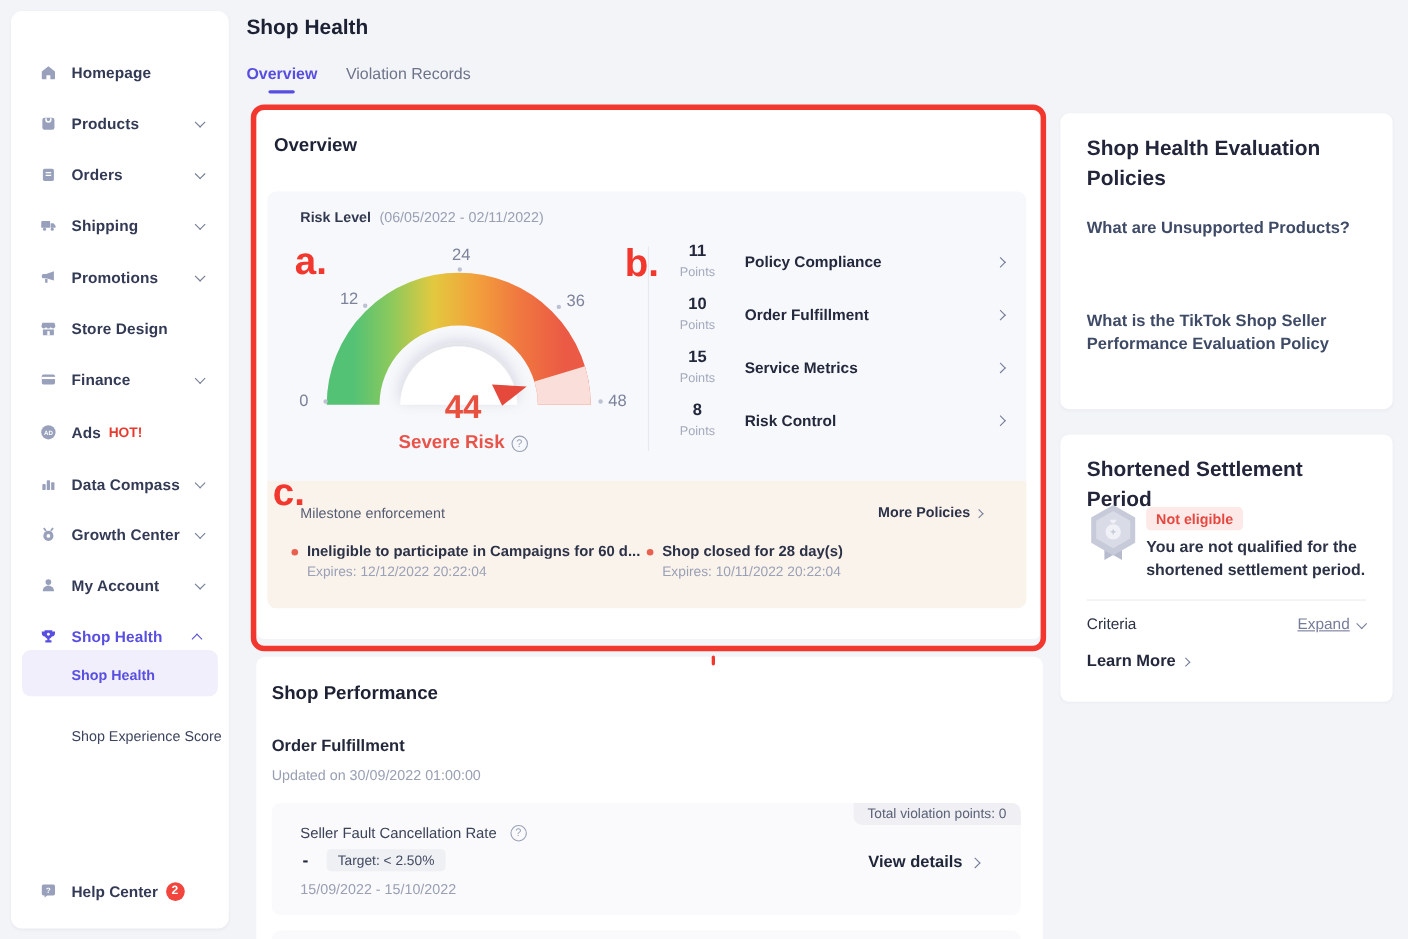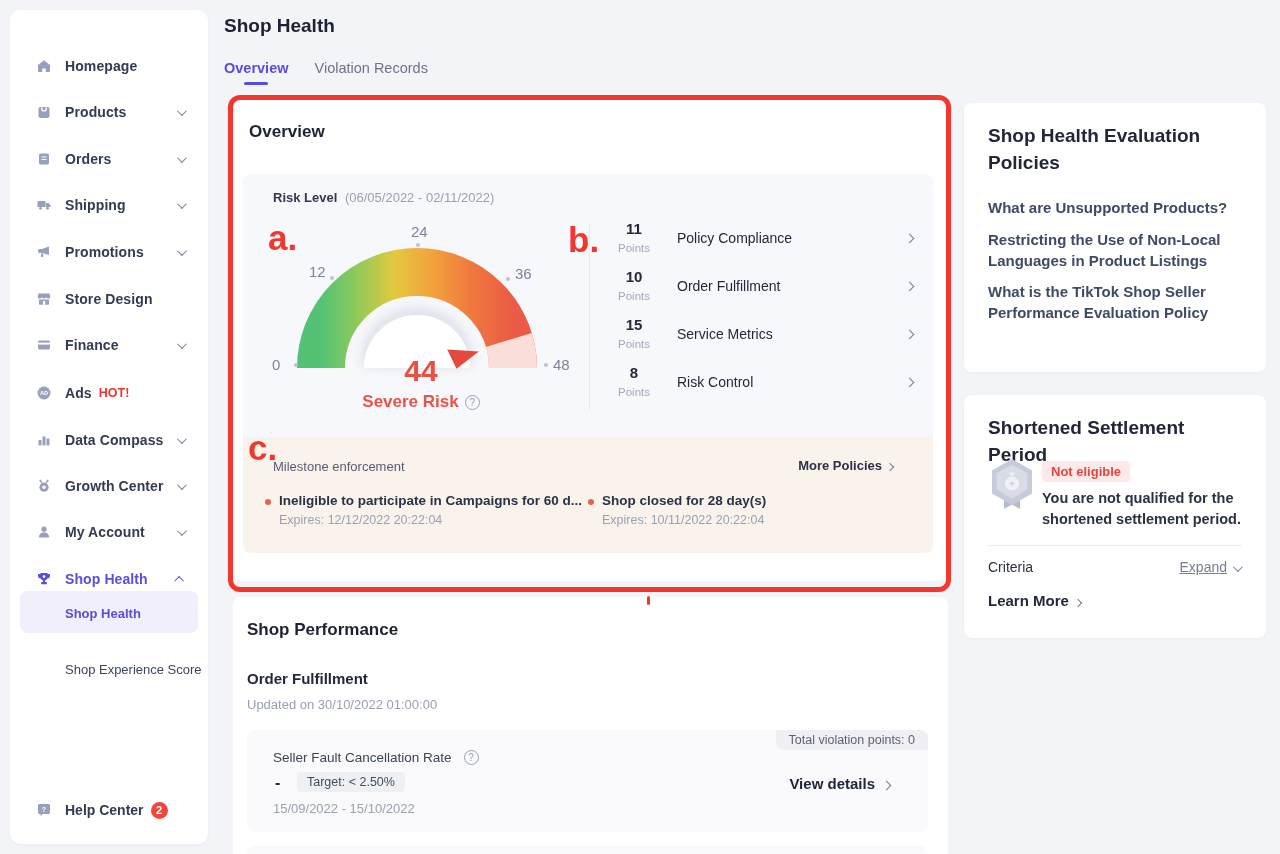--- a/index.html
+++ b/index.html
@@ -52,21 +52,21 @@
   .gauge-value { position:absolute; left:0; top:136px; width:312px; text-align:center; font-size:30px; font-weight:bold; color:#e8503f; }
   .gauge-level { position:absolute; left:0; top:174px; width:312px; text-align:center; font-size:17px; font-weight:bold; color:#e8544a; }
   .qmark { display:inline-flex; width:15px; height:15px; border:1.2px solid #9aa1b5; border-radius:50%; color:#9aa1b5;
            font-size:10px; font-weight:normal; align-items:center; justify-content:center; margin-left:6px; vertical-align:1px; cursor:pointer; }
   .vdiv { position:absolute; left:346px; top:50px; width:1px; height:186px; background:#e7e9f0; }
   .points { position:absolute; left:362px; top:40px; width:318px; }
   .point-row { height:48px; display:flex; align-items:center; cursor:pointer; }
   .pt-col { width:58px; text-align:center; }
   .pt-num { font-size:15px; font-weight:bold; color:#23283c; line-height:1.15; }
   .pt-unit { font-size:11.5px; color:#a3a9bc; }
-  .pt-label { flex:1; margin-left:14px; font-size:14px; font-weight:normal; color:#23283c; }
+  .pt-label { flex:1; margin-left:14px; font-size:14px; font-weight:bold; color:#23283c; }
   .point-row .chev { margin-right:10px; }
 
   .milestone { position:absolute; left:10px; top:337px; width:690px; height:116px; background:#faf3ec; border-radius:0 0 8px 8px; }
   .ms-title { position:absolute; left:30px; top:22px; font-size:13px; color:#565d72; }
   .ms-more { position:absolute; right:40px; top:21px; font-size:13px; font-weight:bold; color:#2b3146; cursor:pointer; }
   .ms-more .chev { margin-left:5px; width:6px; height:6px; }
   .ms-item { position:absolute; top:56px; }
   .ms-item .dot { position:absolute; left:0; top:6px; width:6px; height:6px; border-radius:50%; background:#e96050; }
   .ms-text { margin-left:14px; font-size:13.5px; font-weight:bold; color:#2b3146; white-space:nowrap; overflow:hidden; max-width:305px; }
   .ms-exp { margin-left:14px; margin-top:5px; font-size:12.5px; color:#9aa0b5; }
@@ -351,42 +351,41 @@
 
 <div class="abs red-rect"></div>
 <div class="ann" style="left:268px; top:220px">a.</div>
 <div class="ann" style="left:568px; top:222px">b.</div>
 <div class="ann" style="left:248px; top:430px">c.</div>
 <div class="abs red-tick"></div>
 
 <div class="abs perf-card">
   <div class="perf-title">Shop Performance</div>
   <div class="perf-sub">Order Fulfillment</div>
-  <div class="perf-upd">Updated on 30/10/2022 01:00:00</div>
+  <div class="perf-upd">Updated on 30/09/2022 01:00:00</div>
 
   <div class="metric-card">
     <div class="tv-badge">Total violation points: 0</div>
     <div class="metric-name">
       <span>Seller Fault Cancellation Rate</span>
         <span class="qmark">?</span>
     </div>
     <div class="metric-val">-</div>
     <div class="target-chip">Target: &lt; 2.50%</div>
     <div class="metric-period">15/09/2022 - 15/10/2022</div>
     <div class="view-details">
       <span>View details</span><span class="chev right"></span>
     </div>
   </div>
   <div class="next-strip"></div>
 </div>
 
 <div class="abs rcard rcard1">
   <div class="rc-title">Shop Health Evaluation Policies</div>
   <div class="plink" style="top:94px">What are Unsupported Products?</div>
-  <div class="plink" style="top:126px">Restricting the Use of Non-Local Languages in Product Listings</div>
   <div class="plink" style="top:178px">What is the TikTok Shop Seller Performance Evaluation Policy</div>
   <div class="rc-more">
     <span>More Policies</span><span class="chev right"></span>
   </div>
 </div>
 
 <div class="abs rcard rcard2">
   <div class="rc-title">Shortened Settlement Period</div>
   <div class="medal">
     <svg width="48" height="58" viewBox="0 0 48 58">

